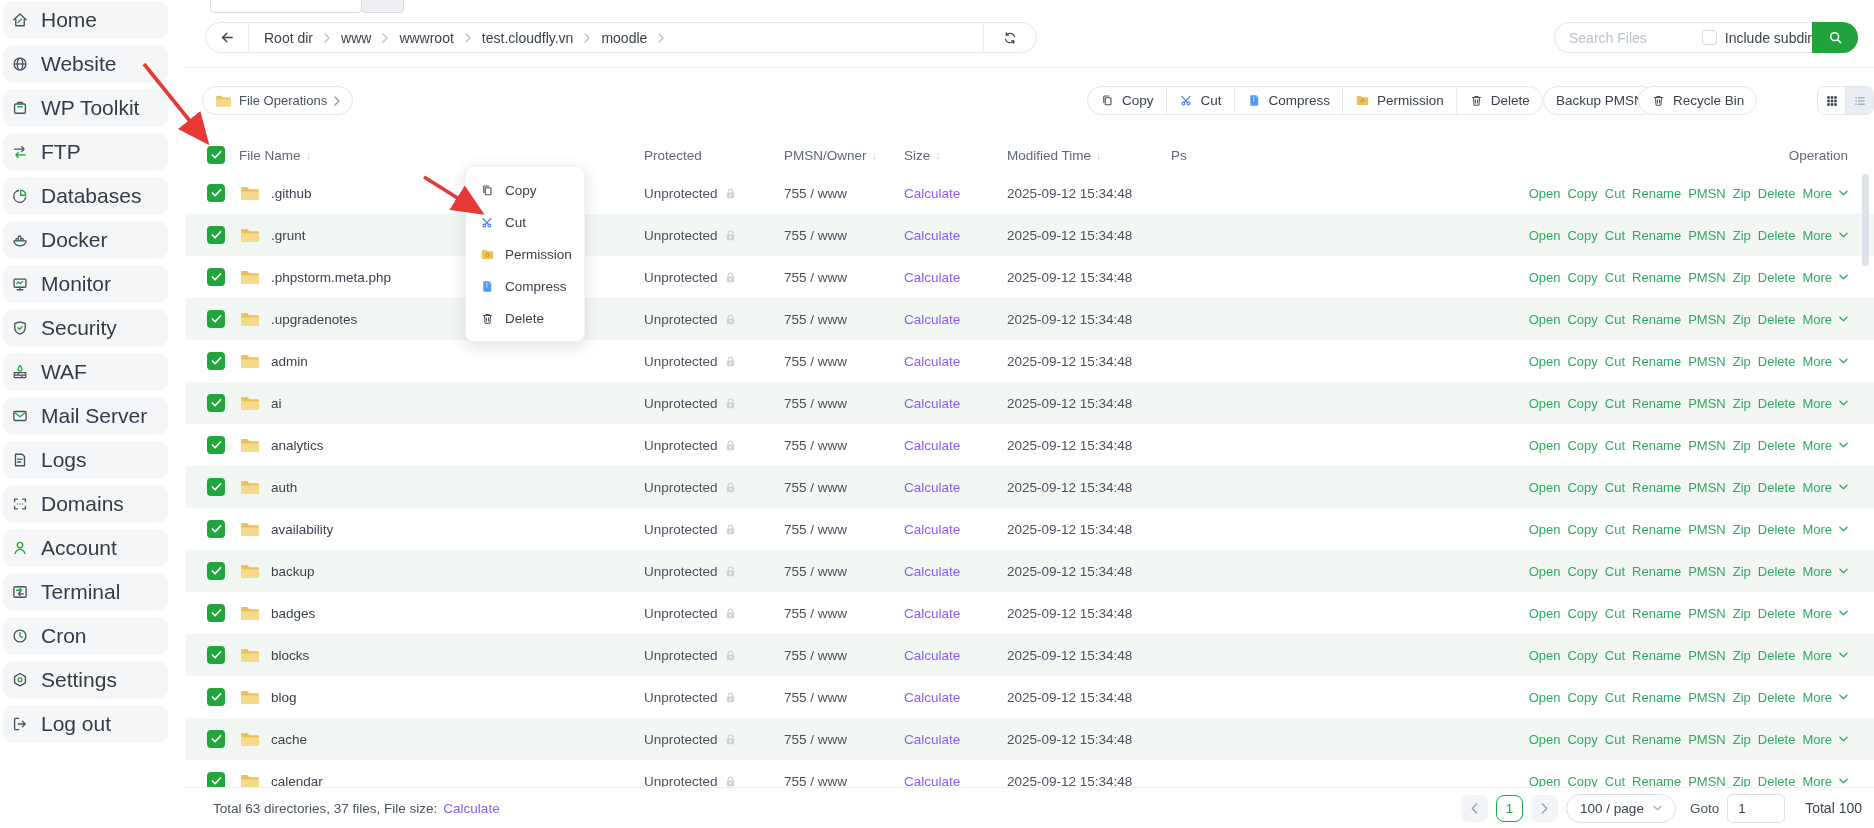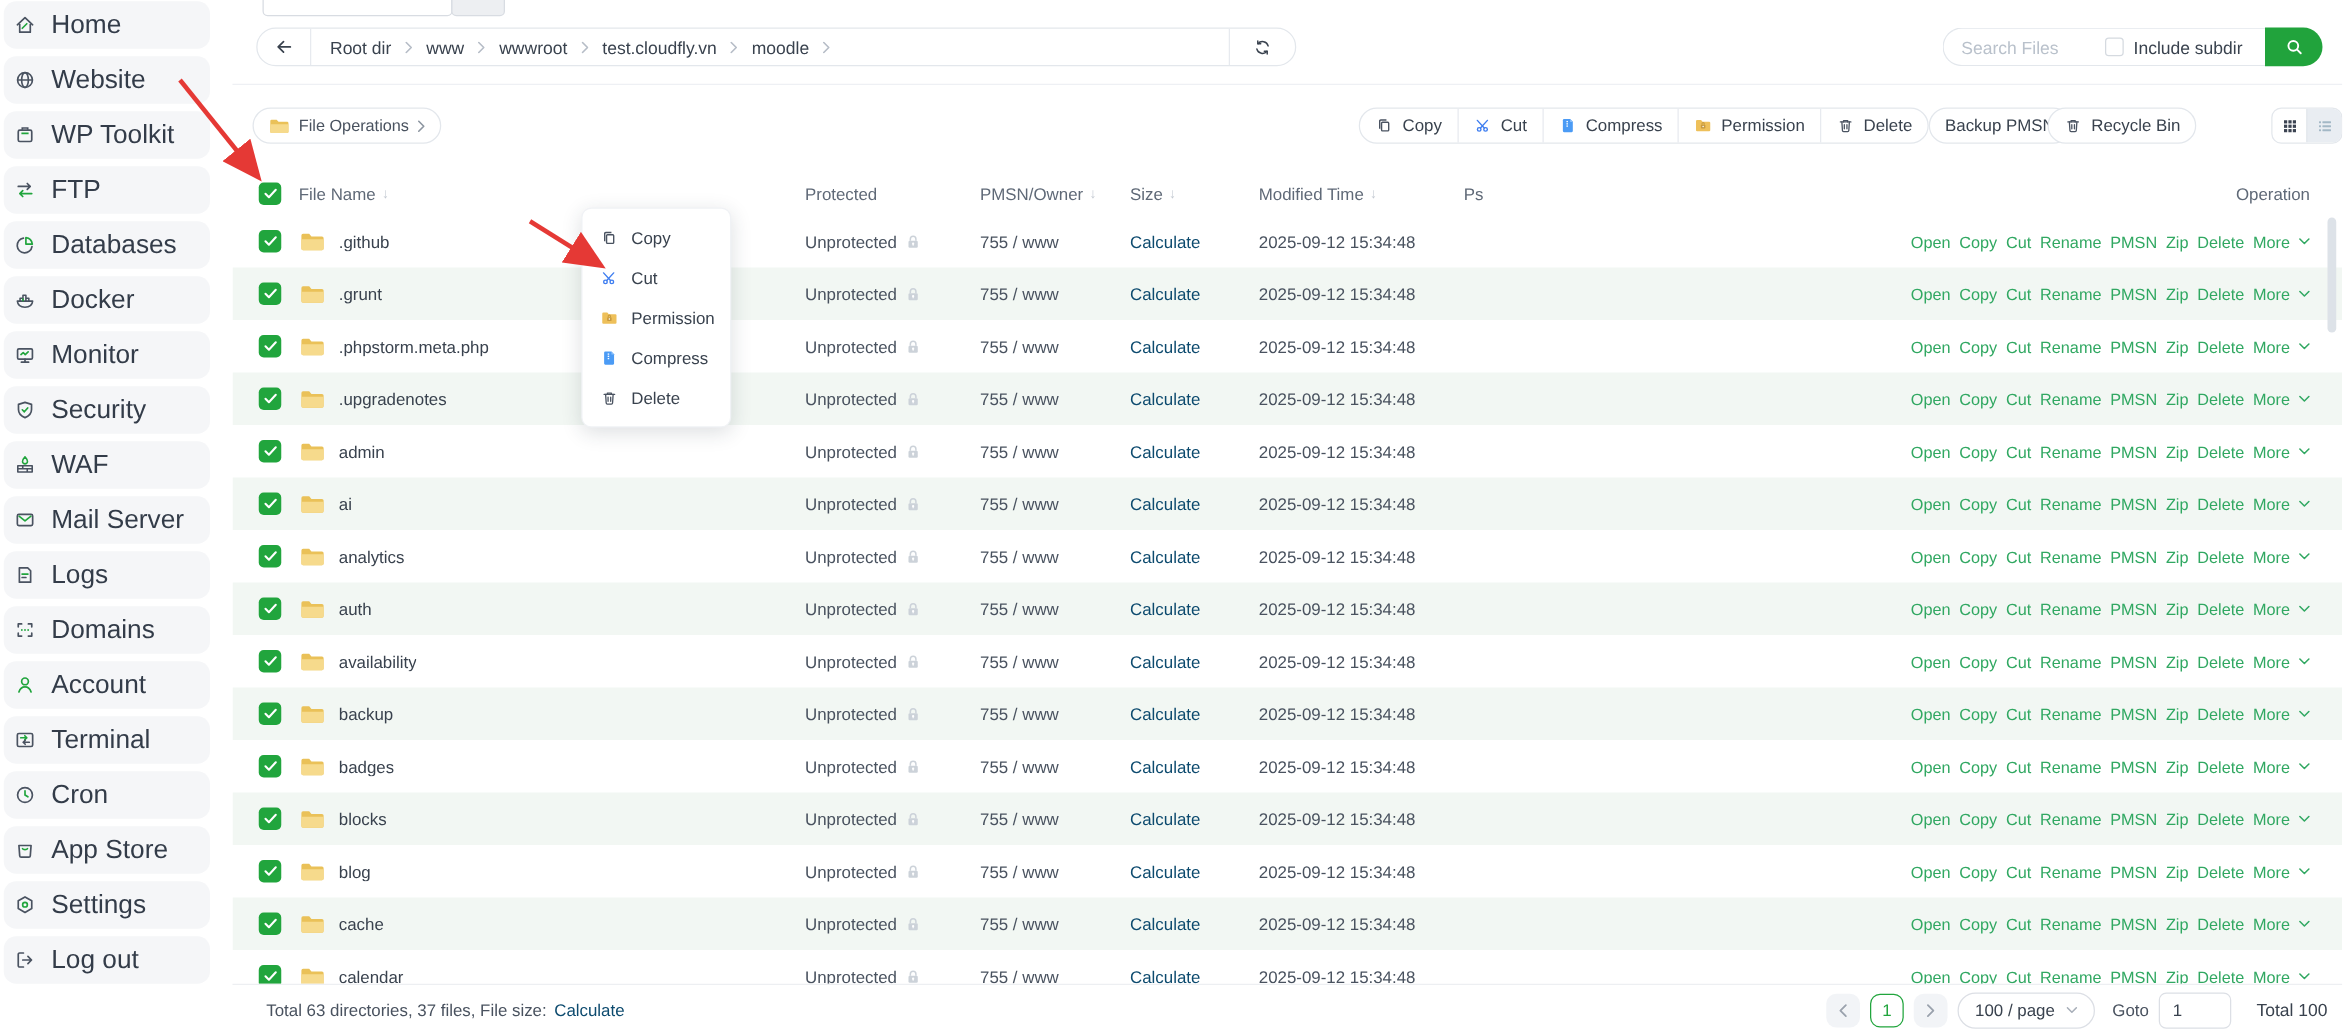--- a/index.html
+++ b/index.html
@@ -32,21 +32,21 @@
   .pb-div{width:1px;height:100%;background:#e7eaef}
   .bc{display:flex;align-items:center;gap:11px;padding-left:15px;font-size:14px;color:#39424e}
   .bc-seg{cursor:pointer}
   .bc-sep{width:6px;height:10px;color:#b6bdc7}
   .pb-refresh{margin-left:auto;height:100%;display:flex;align-items:center}
   .pb-refresh .cell{width:52px;height:100%;display:flex;align-items:center;justify-content:center;cursor:pointer}
   .pb-refresh .ic{width:16px;height:16px}
 
   .searchbar{position:absolute;top:22px;right:16px;height:31px;display:flex}
   .search-pill{width:258px;border:1px solid #e3e7ec;border-right:none;border-radius:16px 0 0 16px;display:flex;
-               align-items:center;padding:0 18px 0 14px;gap:8px;background:#fff}
+               align-items:center;padding:0 0 0 14px;gap:8px;background:#fff}
   .search-input{border:none;outline:none;flex:1;min-width:0;font-size:14px;color:#39424e;font-family:inherit;background:transparent}
   .search-input::placeholder{color:#b9c1cb}
   .subdir-cb{width:15px;height:15px;border:1px solid #d5dae0;border-radius:3px;background:#fff;flex-shrink:0;cursor:pointer}
   .subdir-label{font-size:14px;color:#39424e;white-space:nowrap}
   .search-btn{width:46px;border-radius:0 16px 16px 0;background:#21a33c;display:flex;align-items:center;justify-content:center;cursor:pointer}
   .search-btn .ic{width:17px;height:17px}
 
   .hdiv{position:absolute;left:0;right:0;top:67px;height:1px;background:#eef0f4}
 
   
@@ -81,21 +81,21 @@
   .trow.striped{background:#f2f7f3}
   .c-check{padding-left:21px}
   .cb{width:18px;height:18px;border-radius:4px;background:#21a53d;display:inline-flex;align-items:center;justify-content:center;cursor:pointer}
   .cb svg{width:11px;height:10px}
   .c-name{display:flex;align-items:center;gap:10px;min-width:0}
   .folder{width:22px;height:17px;flex-shrink:0}
   .fname{cursor:pointer;white-space:nowrap;overflow:hidden;text-overflow:ellipsis}
   .c-prot{display:flex;align-items:center;gap:6px;color:#49525f}
   .lock{width:13px;height:13px}
   .c-pmsn,.c-mod{color:#49525f}
-  .g-link{color:#0c4a6e;cursor:pointer;text-decoration:none}
+  .g-link{color:#8b5cf6;cursor:pointer;text-decoration:none}
   .c-ops{display:flex;justify-content:flex-end;align-items:center;gap:7px;padding-right:26px;color:#31a862;font-size:13px}
   .op{cursor:pointer;white-space:nowrap}
   .op-ch{width:9px;height:6px;color:#31a862;cursor:pointer}
   .vscroll{position:absolute;right:5px;top:174px;width:7px;height:92px;border-radius:4px;background:#dde2e8;z-index:6}
 
   
   .tfoot{position:absolute;left:0;bottom:0;width:1688px;height:41px;background:#fff;border-top:1px solid #edeff2;
          display:flex;align-items:center;padding:0 12px 0 27px;font-size:13.5px;color:#49525f;z-index:5}
   .tf-left{display:flex;gap:6px;align-items:center}
   .tf-right{margin-left:auto;display:flex;align-items:center;gap:8px}
@@ -265,29 +265,20 @@
           <svg viewBox="0 0 20 20" fill="none" stroke-width="1.5" stroke-linecap="round">
             <circle cx="10" cy="10" r="6.6" stroke="#4a5361"></circle>
             <path d="M10 6.2v3.8l2.6 1.6" stroke="#21a53d"></path>
           </svg>
         </span>
         <span>Cron</span>
       </div>
       <div class="sb-item">
         <span class="ic ">
           <svg viewBox="0 0 20 20" fill="none" stroke-width="1.5" stroke-linejoin="round">
-            <path d="M4.6 6h10.8l-.7 9.2a1.3 1.3 0 0 1-1.3 1.2H6.6a1.3 1.3 0 0 1-1.3-1.2z" stroke="#4a5361"></path>
-            <path d="M7.8 8.8c.6 1.2 3.8 1.2 4.4 0" stroke="#21a53d" stroke-linecap="round"></path>
-          </svg>
-        </span>
-        <span>App Store</span>
-      </div>
-      <div class="sb-item">
-        <span class="ic ">
-          <svg viewBox="0 0 20 20" fill="none" stroke-width="1.5" stroke-linejoin="round">
             <path d="M10 2.8 16 6.2v7L10 16.6 4 13.2v-7z" stroke="#4a5361"></path>
             <circle cx="10" cy="9.7" r="2.1" stroke="#21a53d"></circle>
           </svg>
         </span>
         <span>Settings</span>
       </div>
       <div class="sb-item">
         <span class="ic ">
           <svg viewBox="0 0 20 20" fill="none" stroke-width="1.5" stroke-linecap="round" stroke-linejoin="round">
             <path d="M8.6 3.8H5.2A1.2 1.2 0 0 0 4 5v10a1.2 1.2 0 0 0 1.2 1.2h3.4" stroke="#4a5361"></path>

